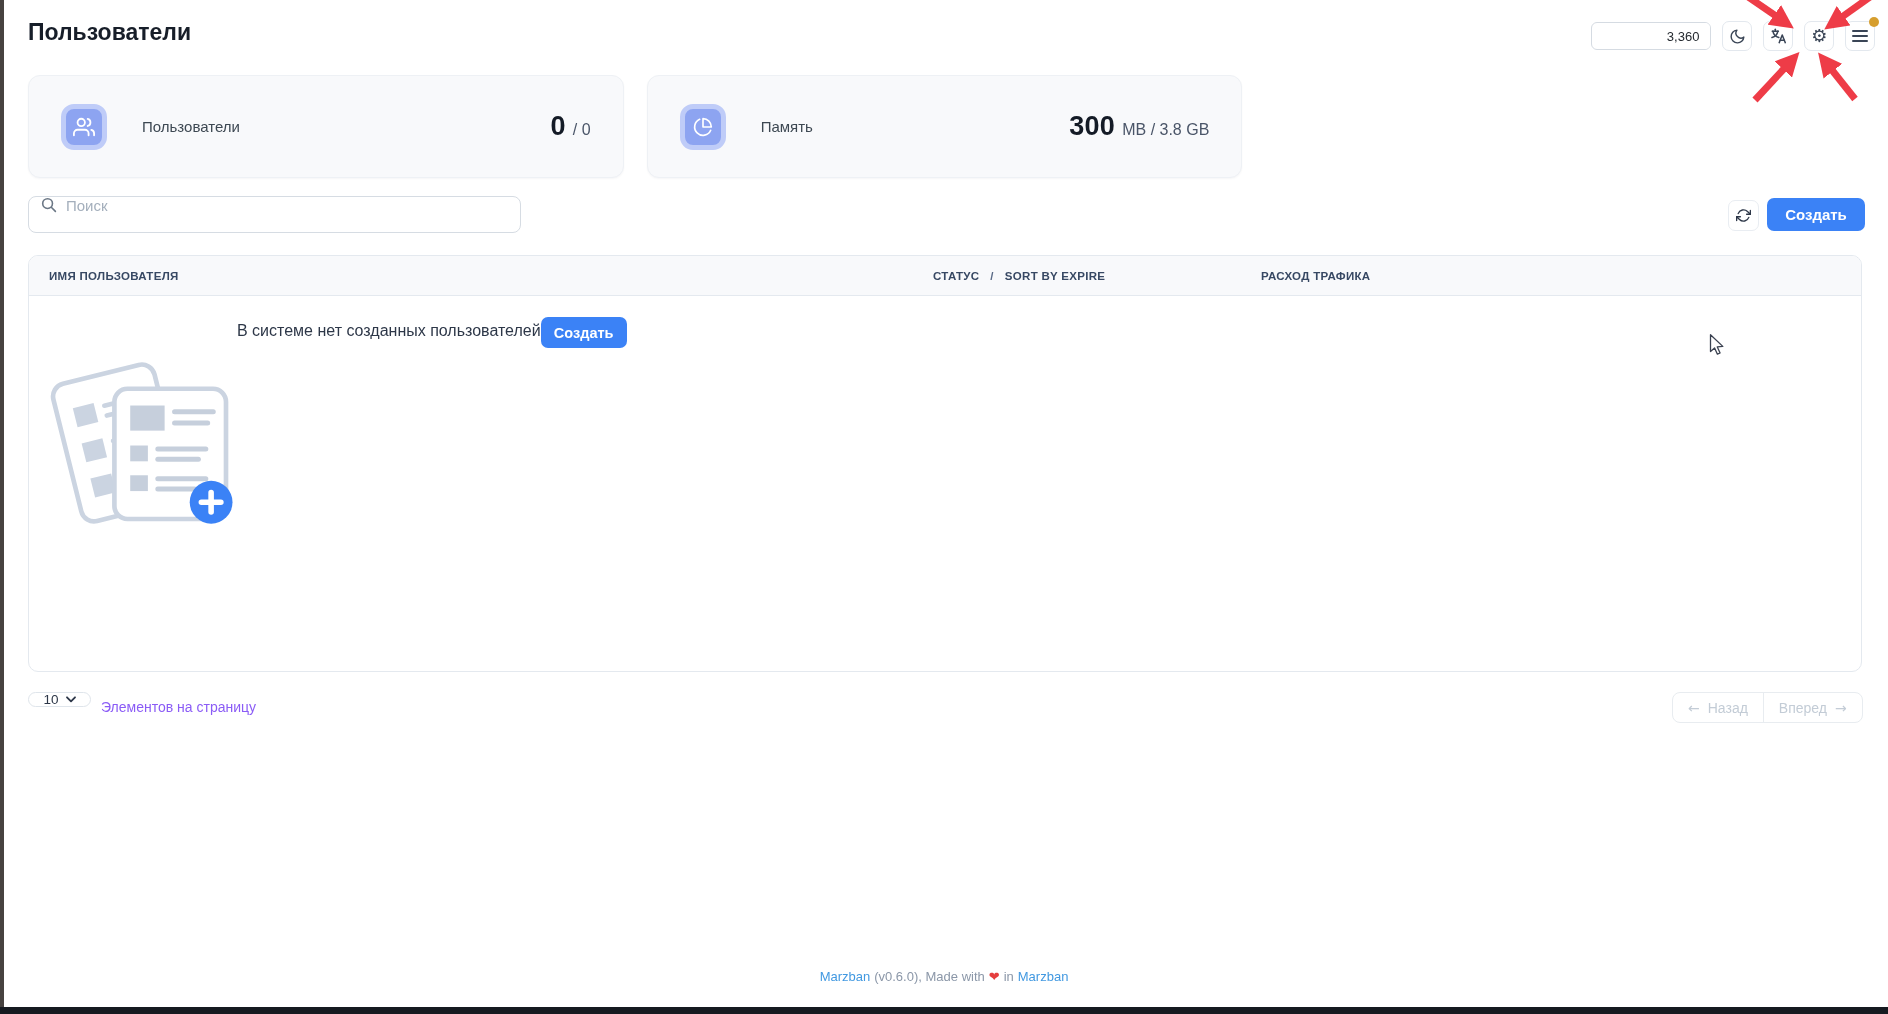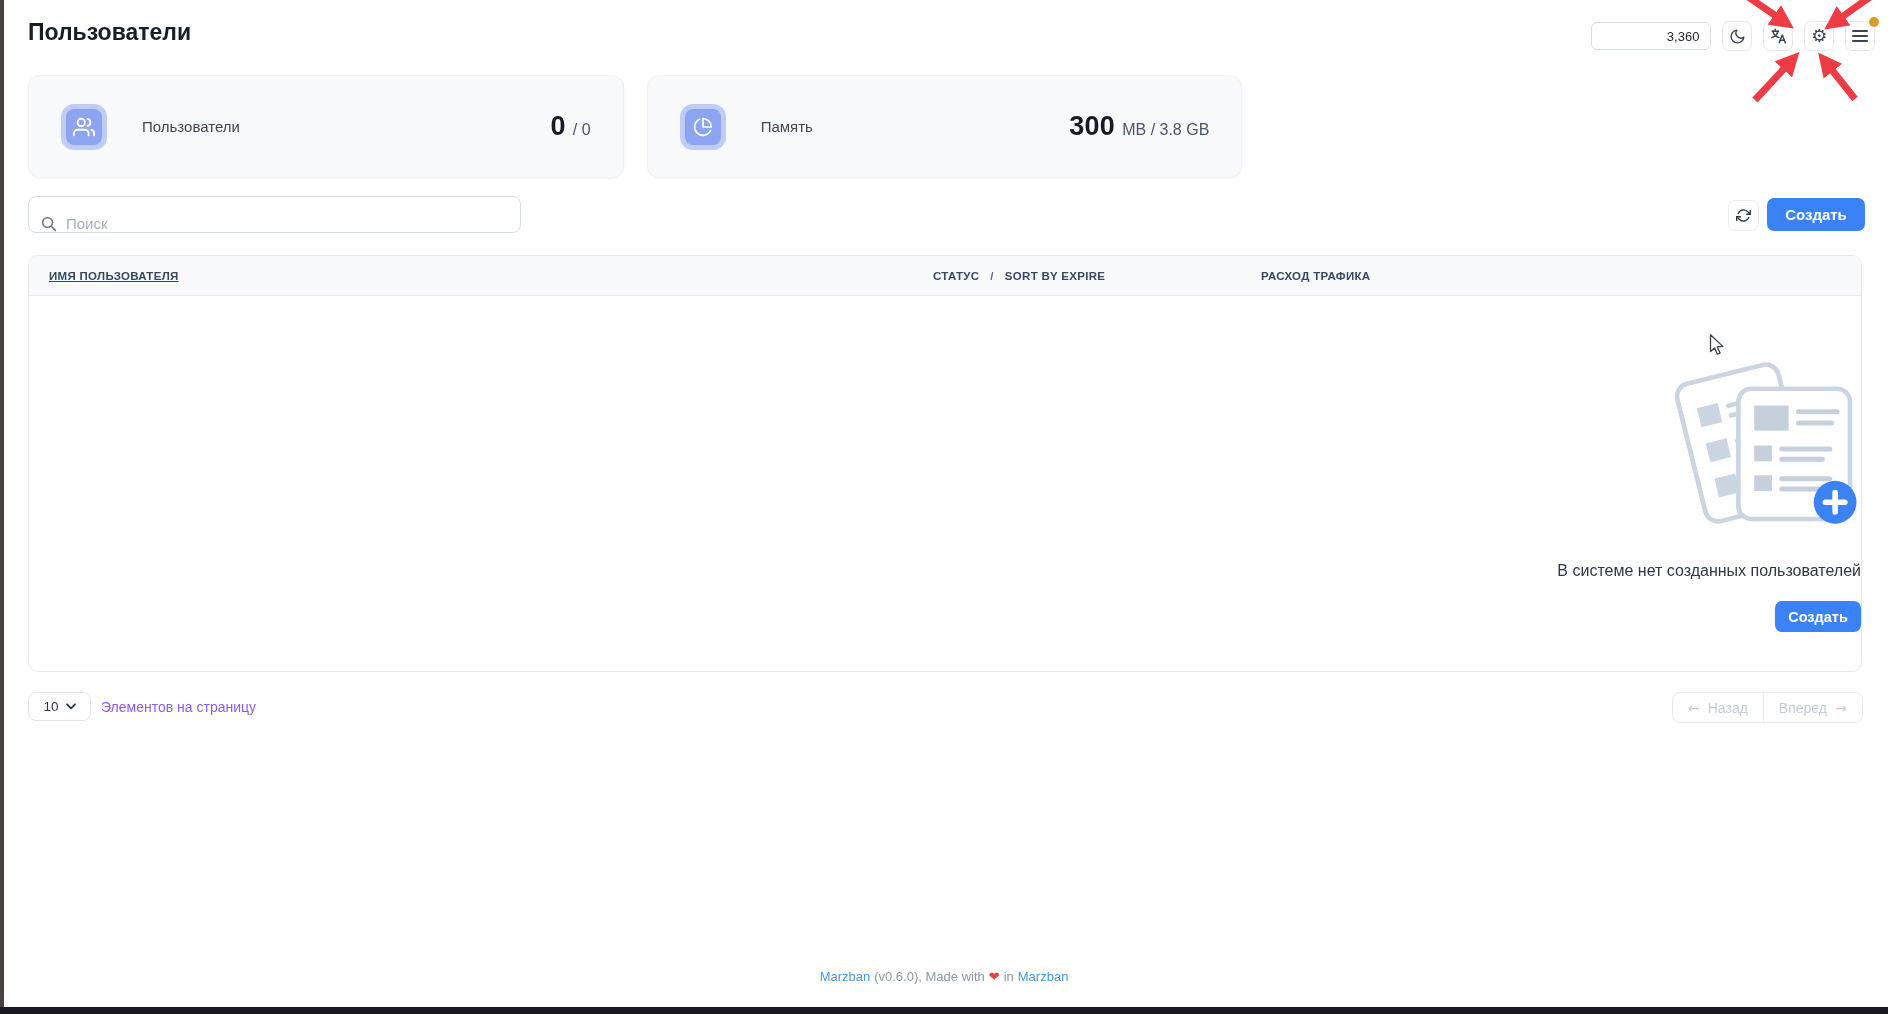--- a/index.html
+++ b/index.html
@@ -33,49 +33,49 @@
   .stat-icon-tile { width:46px; height:46px; border-radius:13px; background:#8da4f1;
                     border:5px solid #bfccf8; display:flex; align-items:center; justify-content:center; flex:0 0 auto; }
   .stat-label { margin-left:35px; font-size:15px; color:#3d4852; }
   .stat-value { margin-left:auto; display:flex; align-items:baseline; gap:7px; }
   .stat-value .big { font-size:27px; font-weight:700; color:#141b26; letter-spacing:.3px; }
   .stat-value .suffix { font-size:16px; color:#4a5568; }
   .stat-value .suffix:empty { display:none; }
 
   
   .search-box { position:absolute; left:28px; top:196px; width:493px; height:37px; border:1px solid #d6dce3;
-                border-radius:8px; display:flex; align-items:flex-end; padding:0 12px; gap:9px; background:#fff; }
+                border-radius:8px; display:flex; align-items:flex-start; padding:0 12px; gap:9px; background:#fff; }
   .search-box input { border:none; outline:none; flex:1; font-size:15px; color:#1a202c; background:transparent;
                       font-family:"Liberation Sans", sans-serif; }
   .search-box input::placeholder { color:#a4afbc; }
   .refresh-btn { position:absolute; left:1728px; top:200px; width:31px; height:31px; border:1px solid #e9edf2;
                  border-radius:7px; background:#fff; display:flex; align-items:center; justify-content:center; cursor:pointer; }
   .create-btn { position:absolute; left:1767px; top:198px; width:98px; height:33px; background:#3b82f6; color:#fff;
                 border:none; border-radius:7px; font-size:15px; font-weight:700; cursor:pointer;
                 font-family:"Liberation Sans", sans-serif; }
 
   
   .table-card { position:absolute; left:28px; top:255px; width:1834px; height:417px; background:#fff;
                 border:1px solid #e4e9ef; border-radius:10px; overflow:hidden; }
   .table-head { height:40px; background:#f8f9fb; border-bottom:1px solid #e4e9ef; display:flex; align-items:center;
                 font-size:11.5px; font-weight:700; color:#374863; letter-spacing:.3px; }
-  .th-username { width:904px; padding-left:20px; cursor:pointer;text-decoration:underline; }
+  .th-username { width:904px; padding-left:20px; cursor:pointer; }
   .th-status-group { width:328px; display:flex; gap:11px; align-items:center; }
   .th-status, .th-expire { cursor:pointer; }
   .th-sep { color:#5a6a86; }
   .th-traffic { flex:1; cursor:pointer; }
-  .table-body { height:377px; display:flex; flex-direction:column; align-items:flex-end; }
+  .table-body { height:377px; display:flex; flex-direction:row; align-items:flex-start; }
   .empty-illustration { margin-top:50px; }
   .empty-message { margin-top:26px; font-size:16px; color:#2d3748; }
   .empty-create-btn { margin-top:21px; width:86px; height:31px; background:#3b82f6; color:#fff; border:none;
                       border-radius:7px; font-size:14.5px; font-weight:700; cursor:pointer;
                       font-family:"Liberation Sans", sans-serif; }
 
   
-  .per-page-select { position:absolute; left:28px; top:692px; width:63px; height:29px; border:1px solid #dfe5eb;
+  .per-page-select { position:absolute; left:28px; top:692px; width:63px; height:15px; border:1px solid #dfe5eb;
                      border-radius:8px; background:#fff; display:flex; align-items:center; justify-content:center;
                      gap:7px; font-size:13.5px; color:#2d3748; cursor:pointer; }
   .per-page-label { position:absolute; left:101px; top:699px; font-size:14px; color:#8b5cf6; }
   .pager-group { position:absolute; left:1672px; top:692px; height:31px; display:flex; border:1px solid #e8ecf0;
                  border-radius:8px; overflow:hidden; background:#fff; color:#c3ccd6; font-size:14px; }
   .pager-btn { display:flex; align-items:center; gap:8px; padding:0 15px; cursor:pointer; }
   .pager-btn.prev { border-right:1px solid #e8ecf0; }
 
   
   .footer { position:absolute; left:0; top:969px; width:1888px; display:flex; justify-content:center; gap:4px;

